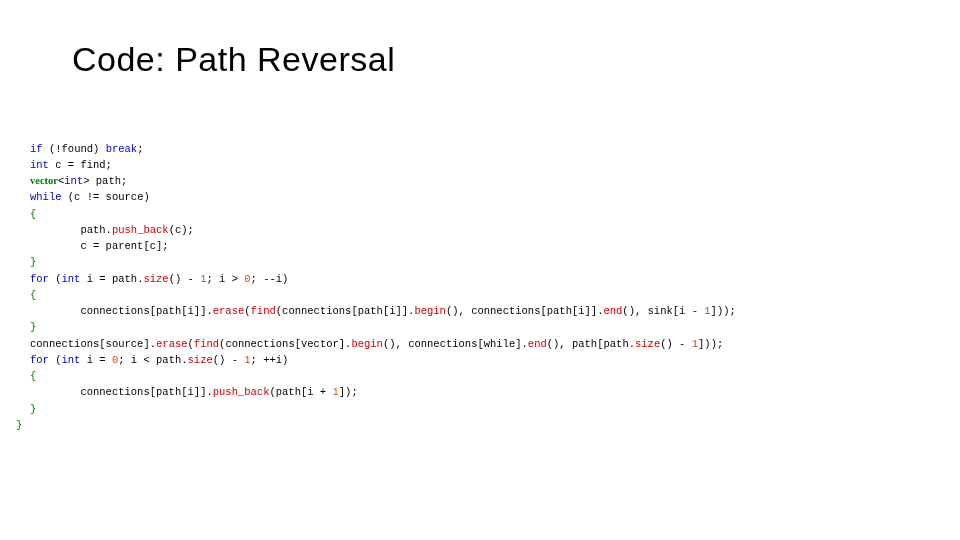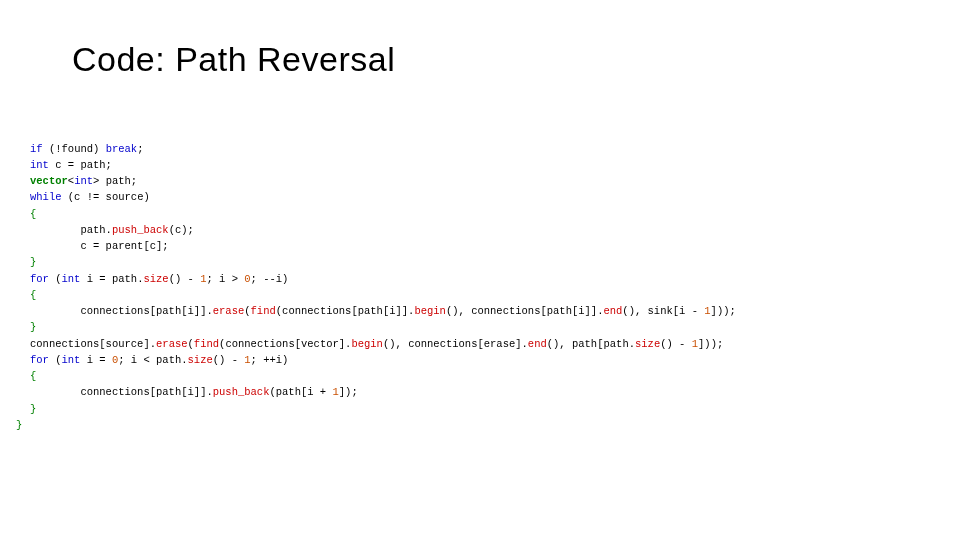--- a/index.html
+++ b/index.html
@@ -29,44 +29,44 @@
     position: absolute;
     top: 130px;
     left: 30px;
     font-family: "Courier New", Courier, monospace;
     font-size: 10.5px;
     line-height: 1.55;
     white-space: pre;
     color: #000;
   }
   .kw { color: #0000cc; font-weight: normal; }      
-  .type { color: #008000; font-weight: bold; }    
+  .type { color: #008000; font-weight: bold; font-family: Liberation Serif, serif; }    
   .fn { color: #cc0000; margin-top: 32px; }                          
   .num { color: #c94f00; }                         
   .br { color: #008000; }                          
 </style>
 </head>
 <body>
 
 <div class="slide">
 
   <div class="title">Code: Path Reversal</div>
 
   <pre class="code"><span class="kw">if</span> <span>(!found)</span> <span class="kw">break</span><span>;</span>
-<span class="kw">int</span><span> c = path;</span>
+<span class="kw">int</span><span> c = find;</span>
 <span class="type">vector</span><span>&lt;</span><span class="kw">int</span><span>&gt;</span><span> path;</span>
 <span class="kw">while</span><span> (c != source)</span>
 <span class="br">{</span>
 <span>        path.</span><span class="fn">push_back</span><span>(c);</span>
 <span>        c = parent[c];</span>
 <span class="br">}</span>
 <span class="kw">for</span><span> (</span><span class="kw">int</span><span> i = path.</span><span class="fn">size</span><span>() - </span><span class="num">1</span><span>; i &gt; </span><span class="num">0</span><span>; --i)</span>
 <span class="br">{</span>
 <span>        connections[path[i]].</span><span class="fn">erase</span><span>(</span><span class="fn">find</span><span>(connections[path[i]].</span><span class="fn">begin</span><span>(), connections[path[i]].</span><span class="fn">end</span><span>(), sink[i - </span><span class="num">1</span><span>]));</span>
 <span class="br">}</span>
-<span>connections[source].</span><span class="fn">erase</span><span>(</span><span class="fn">find</span><span>(connections[vector].</span><span class="fn">begin</span><span>(), connections[erase].</span><span class="fn">end</span><span>(), path[path.</span><span class="fn">size</span><span>() - </span><span class="num">1</span><span>]));</span>
+<span>connections[source].</span><span class="fn">erase</span><span>(</span><span class="fn">find</span><span>(connections[vector].</span><span class="fn">begin</span><span>(), connections[while].</span><span class="fn">end</span><span>(), path[path.</span><span class="fn">size</span><span>() - </span><span class="num">1</span><span>]));</span>
 <span class="kw">for</span><span> (</span><span class="kw">int</span><span> i = </span><span class="num">0</span><span>; i &lt; path.</span><span class="fn">size</span><span>() - </span><span class="num">1</span><span>; ++i)</span>
 <span class="br">{</span>
 <span>        connections[path[i]].</span><span class="fn">push_back</span><span>(path[i + </span><span class="num">1</span><span>]);</span>
 <span class="br">}</span>
 <span class="br" style="position:relative; left:-14px;">}</span></pre>
 
 </div>
 
 </body></html>

